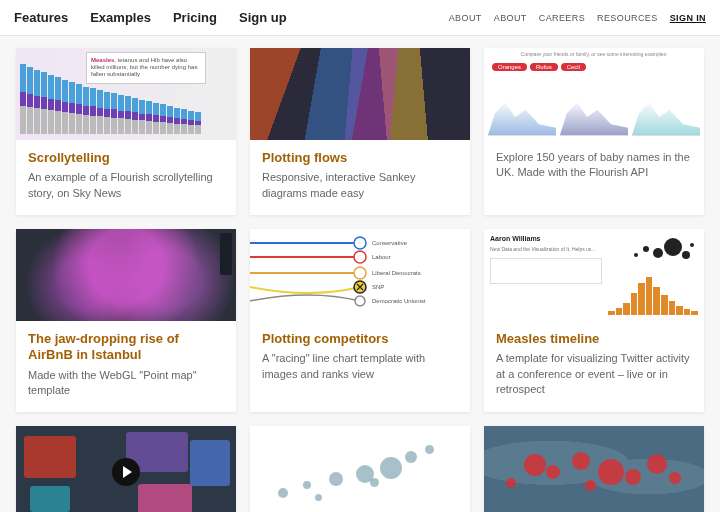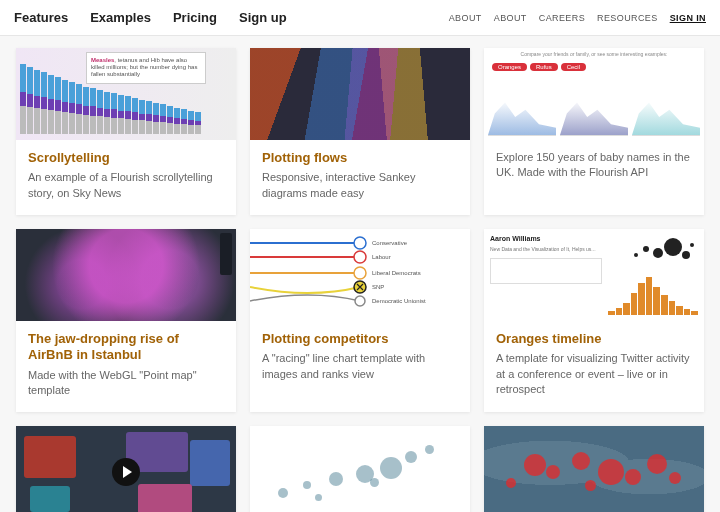--- a/index.html
+++ b/index.html
@@ -219,21 +219,21 @@
               <span style="height:70%"></span>
               <span style="height:50%"></span>
               <span style="height:35%"></span>
               <span style="height:22%"></span>
               <span style="height:14%"></span>
               <span style="height:9%"></span>
             </div>
       </div>
     </div>
     <div class="card-body">
-      <div class="card-title">Oranges timeline</div>
+      <div class="card-title">Measles timeline</div>
       <div class="card-desc">A template for visualizing Twitter activity at a conference or event – live or in retrospect</div>
     </div>
   </div>
 
   <div class="card">
     <div class="thumb thumb-video">
       <div class="blob" style="background:#c0392b;left:8px;top:10px;width:52px;height:42px"></div>
       <div class="blob" style="background:#6b4fa0;right:48px;top:6px;width:62px;height:40px"></div>
       <div class="blob" style="background:#4a6fc0;right:6px;top:14px;width:40px;height:46px"></div>
       <div class="blob" style="background:#2a8fa0;left:14px;bottom:6px;width:40px;height:26px"></div>

